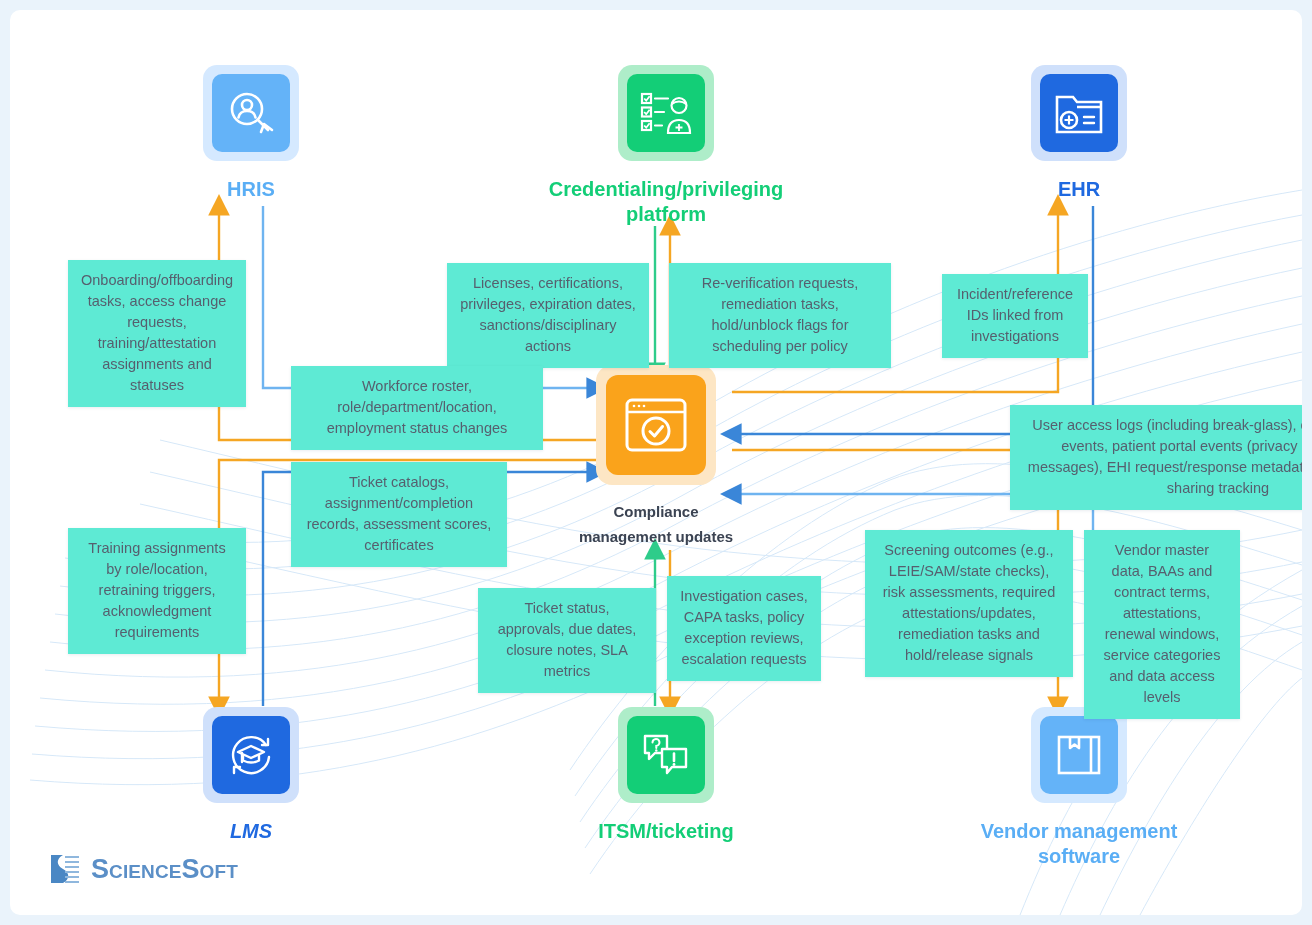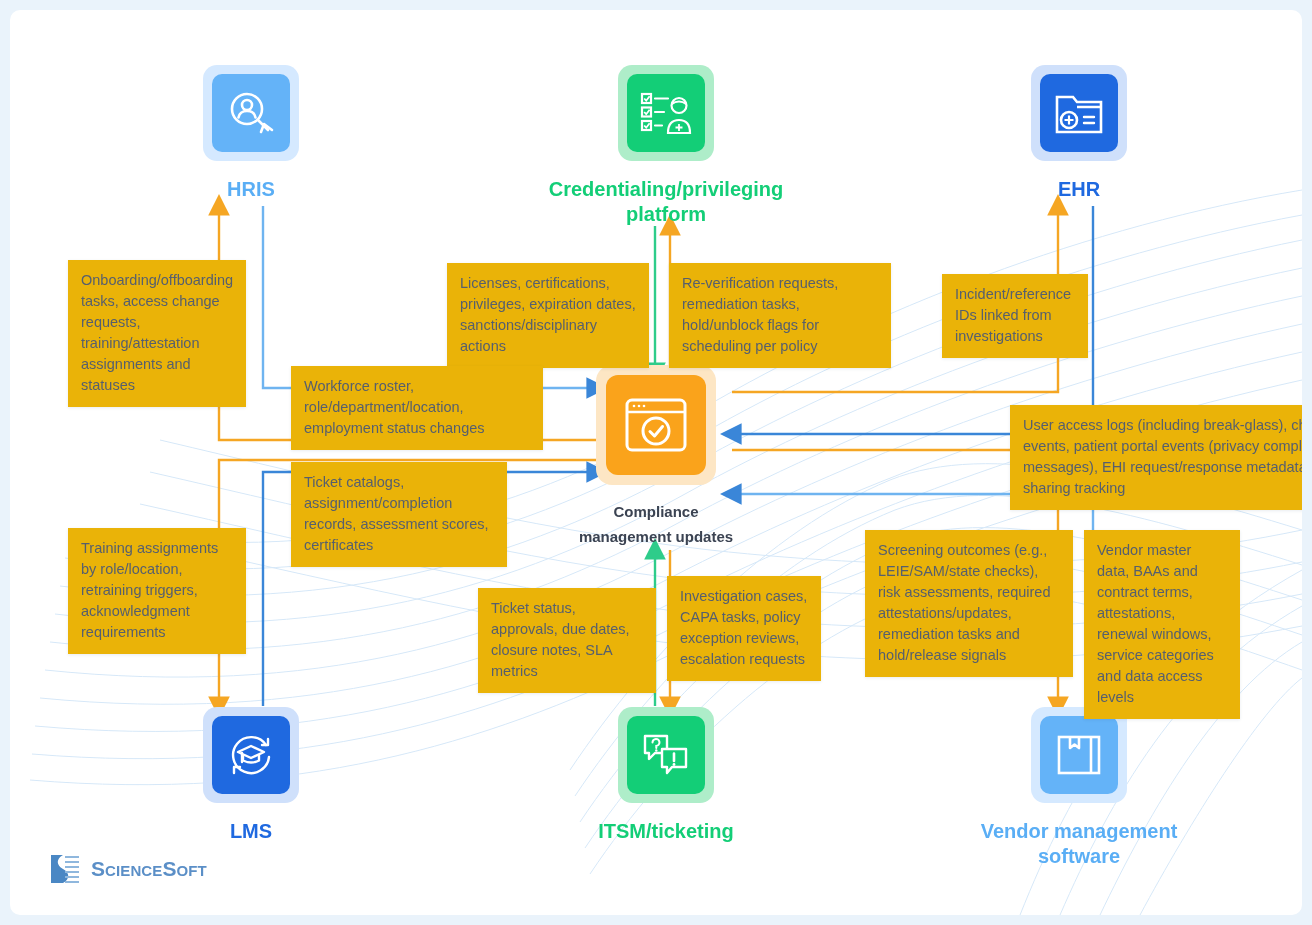--- a/index.html
+++ b/index.html
@@ -64,37 +64,38 @@
   .lbl-dark   { color: #3b4352; font-size: 15px; }
 
   
   #node-center .node-icon { width: 120px; height: 120px; border-radius: 16px; }
   #node-center .inner { width: 100px; height: 100px; border-radius: 12px; }
   #node-center .node-label { margin-top: 14px; }
 
   
   .note {
     position: absolute;
-    background: #eab308;
+    background: #5eead4;
     color: #565f6e;
     font-size: 14.5px;
     line-height: 21px;
     padding: 10px 13px 11px 13px;
     box-shadow: 0 1px 3px rgba(40,70,110,0.10);
+    text-align: center;
   }
 
   
   #logo {
     position: absolute;
     left: 38px; top: 842px;
     display: flex; align-items: center; gap: 9px;
   }
   #logo-text {
     color: #5b8fc7;
-    font-size: 21px;
+    font-size: 27px;
     font-weight: bold;
     letter-spacing: 0.1px;
     font-variant: small-caps;
   }
 </style>
 </head>
 <body>
 
 <div id="canvas">
   <div id="board">
@@ -238,21 +239,21 @@
             <path d="M27,36.5 L31.5,41 L39.5,31.5" stroke-linecap="round" stroke-linejoin="round"></path>
           </svg>
         </div>
       </div>
       <div class="node-label lbl-dark">
         <span>Compliance</span><br>
         <span>management updates</span>
       </div>
     </div>
 
-    <div class="node" id="node-lms" style="left:91px; top:697px;">
+    <div class="node" id="node-lms" style="left:91px; top:697px;font-style:italic;">
       <div class="node-icon halo-blue-d">
         <div class="inner blue-d">
           <svg width="52" height="52" viewBox="0 0 52 52" fill="none" stroke="#ffffff" stroke-width="2.4">
             <path d="M41,16 a18,18 0 1,0 3,12" stroke-linecap="round"></path>
             <path d="M37,16 h6 v-6" stroke-linecap="round" stroke-linejoin="round"></path>
             <path d="M15,38 h-6 v6" stroke-linecap="round" stroke-linejoin="round"></path>
             <path d="M26,17 L39,23 L26,29 L13,23 z" stroke-linejoin="round"></path>
             <path d="M18,25.5 v6 q8,4 16,0 v-6" stroke-linejoin="round"></path>
             <path d="M17,24 v9" stroke-linecap="round"></path>
           </svg>

